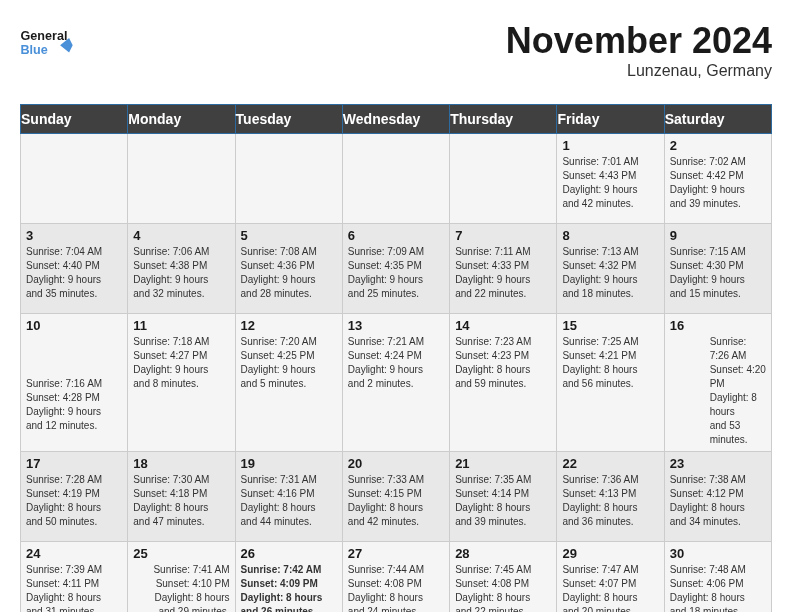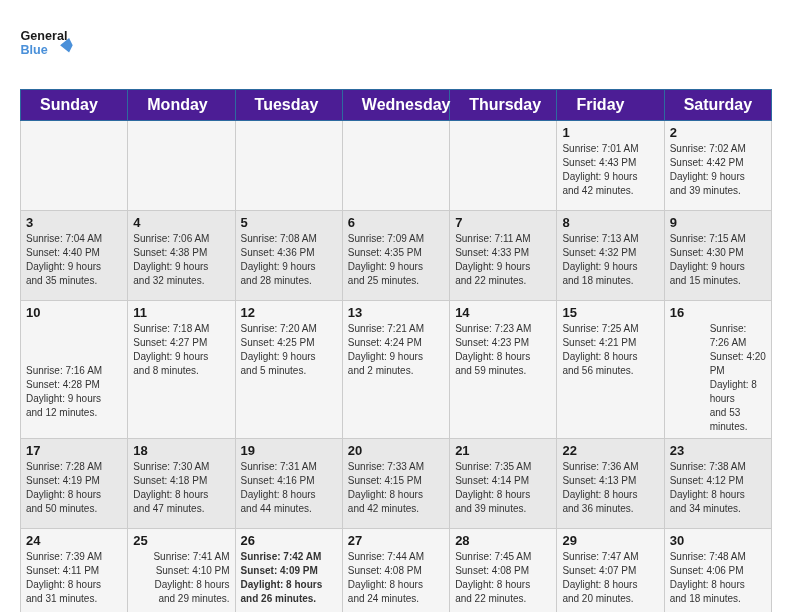--- a/index.html
+++ b/index.html
@@ -27,25 +27,25 @@
     .location {
       font-size: 16px;
       color: #333;
     }
     table {
       width: 100%;
       border-collapse: collapse;
       table-layout: fixed;
     }
     thead tr th {
-      background: #4c1d95;
+      background: #404040;
       color: #fff;
-      font-size: 16px;
+      font-size: 14px;
       font-weight: bold;
-      padding: 6px 19px;
+      padding: 6px 0;
       text-align: left;
       border: 1px solid #2d6a9f;
     }
     tbody tr td {
       vertical-align: top;
       border: 1px solid #ccc;
       padding: 4px 5px;
       font-size: 10.5px;
       color: #333;
       height: 90px;
@@ -84,20 +84,22 @@
 
 <div class="header">
   <div class="logo-wrap">
     <svg class="logo-svg" viewBox="0 0 60 50">
       <text x="0" y="22" font-family="Arial" font-size="14" font-weight="bold" fill="#1a1a1a">General</text>
       <text x="0" y="38" font-family="Arial" font-size="14" font-weight="bold" fill="#4a90d9">Blue</text>
       <polygon points="44,28 54,20 58,28 54,36" fill="#4a90d9"></polygon>
     </svg>
   </div>
   <div class="title-area">
+    <div class="month-title">November 2024</div>
+    <div class="location">Lunzenau, Germany</div>
   </div>
 </div>
 
 <table>
   <thead>
     <tr>
     <th>Sunday</th>
         <th>Monday</th>
         <th>Tuesday</th>
         <th>Wednesday</th>

